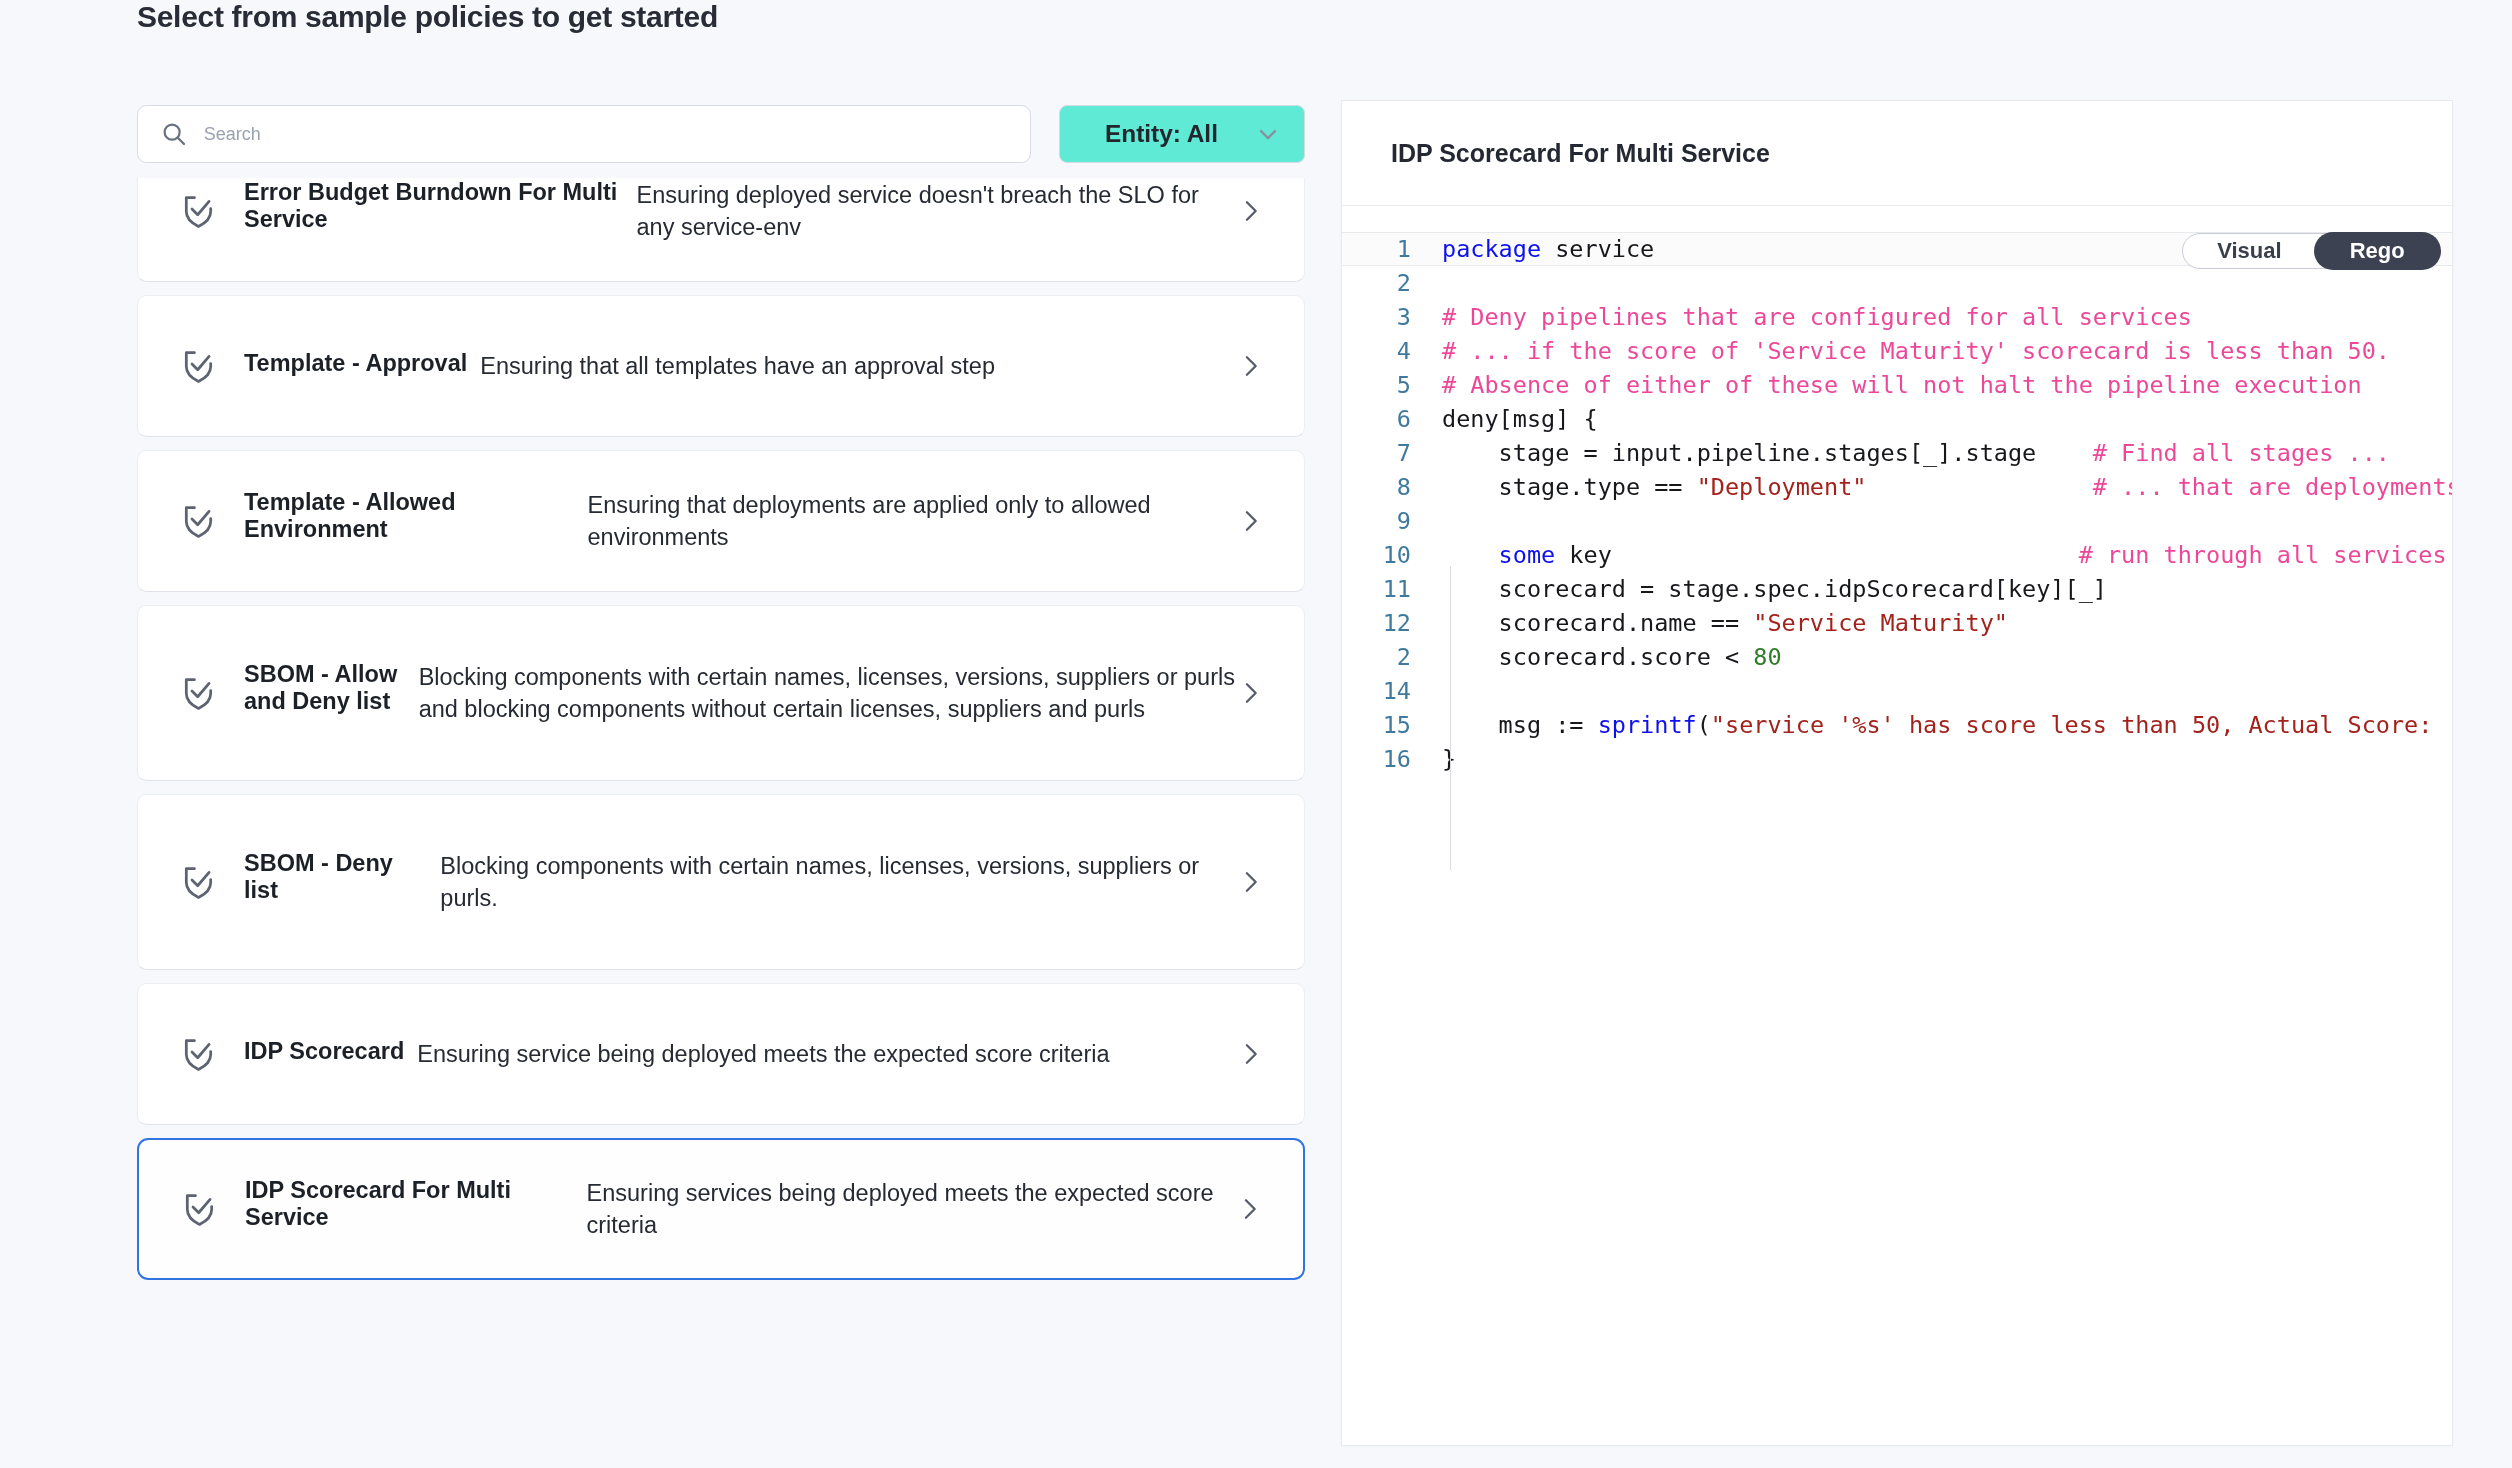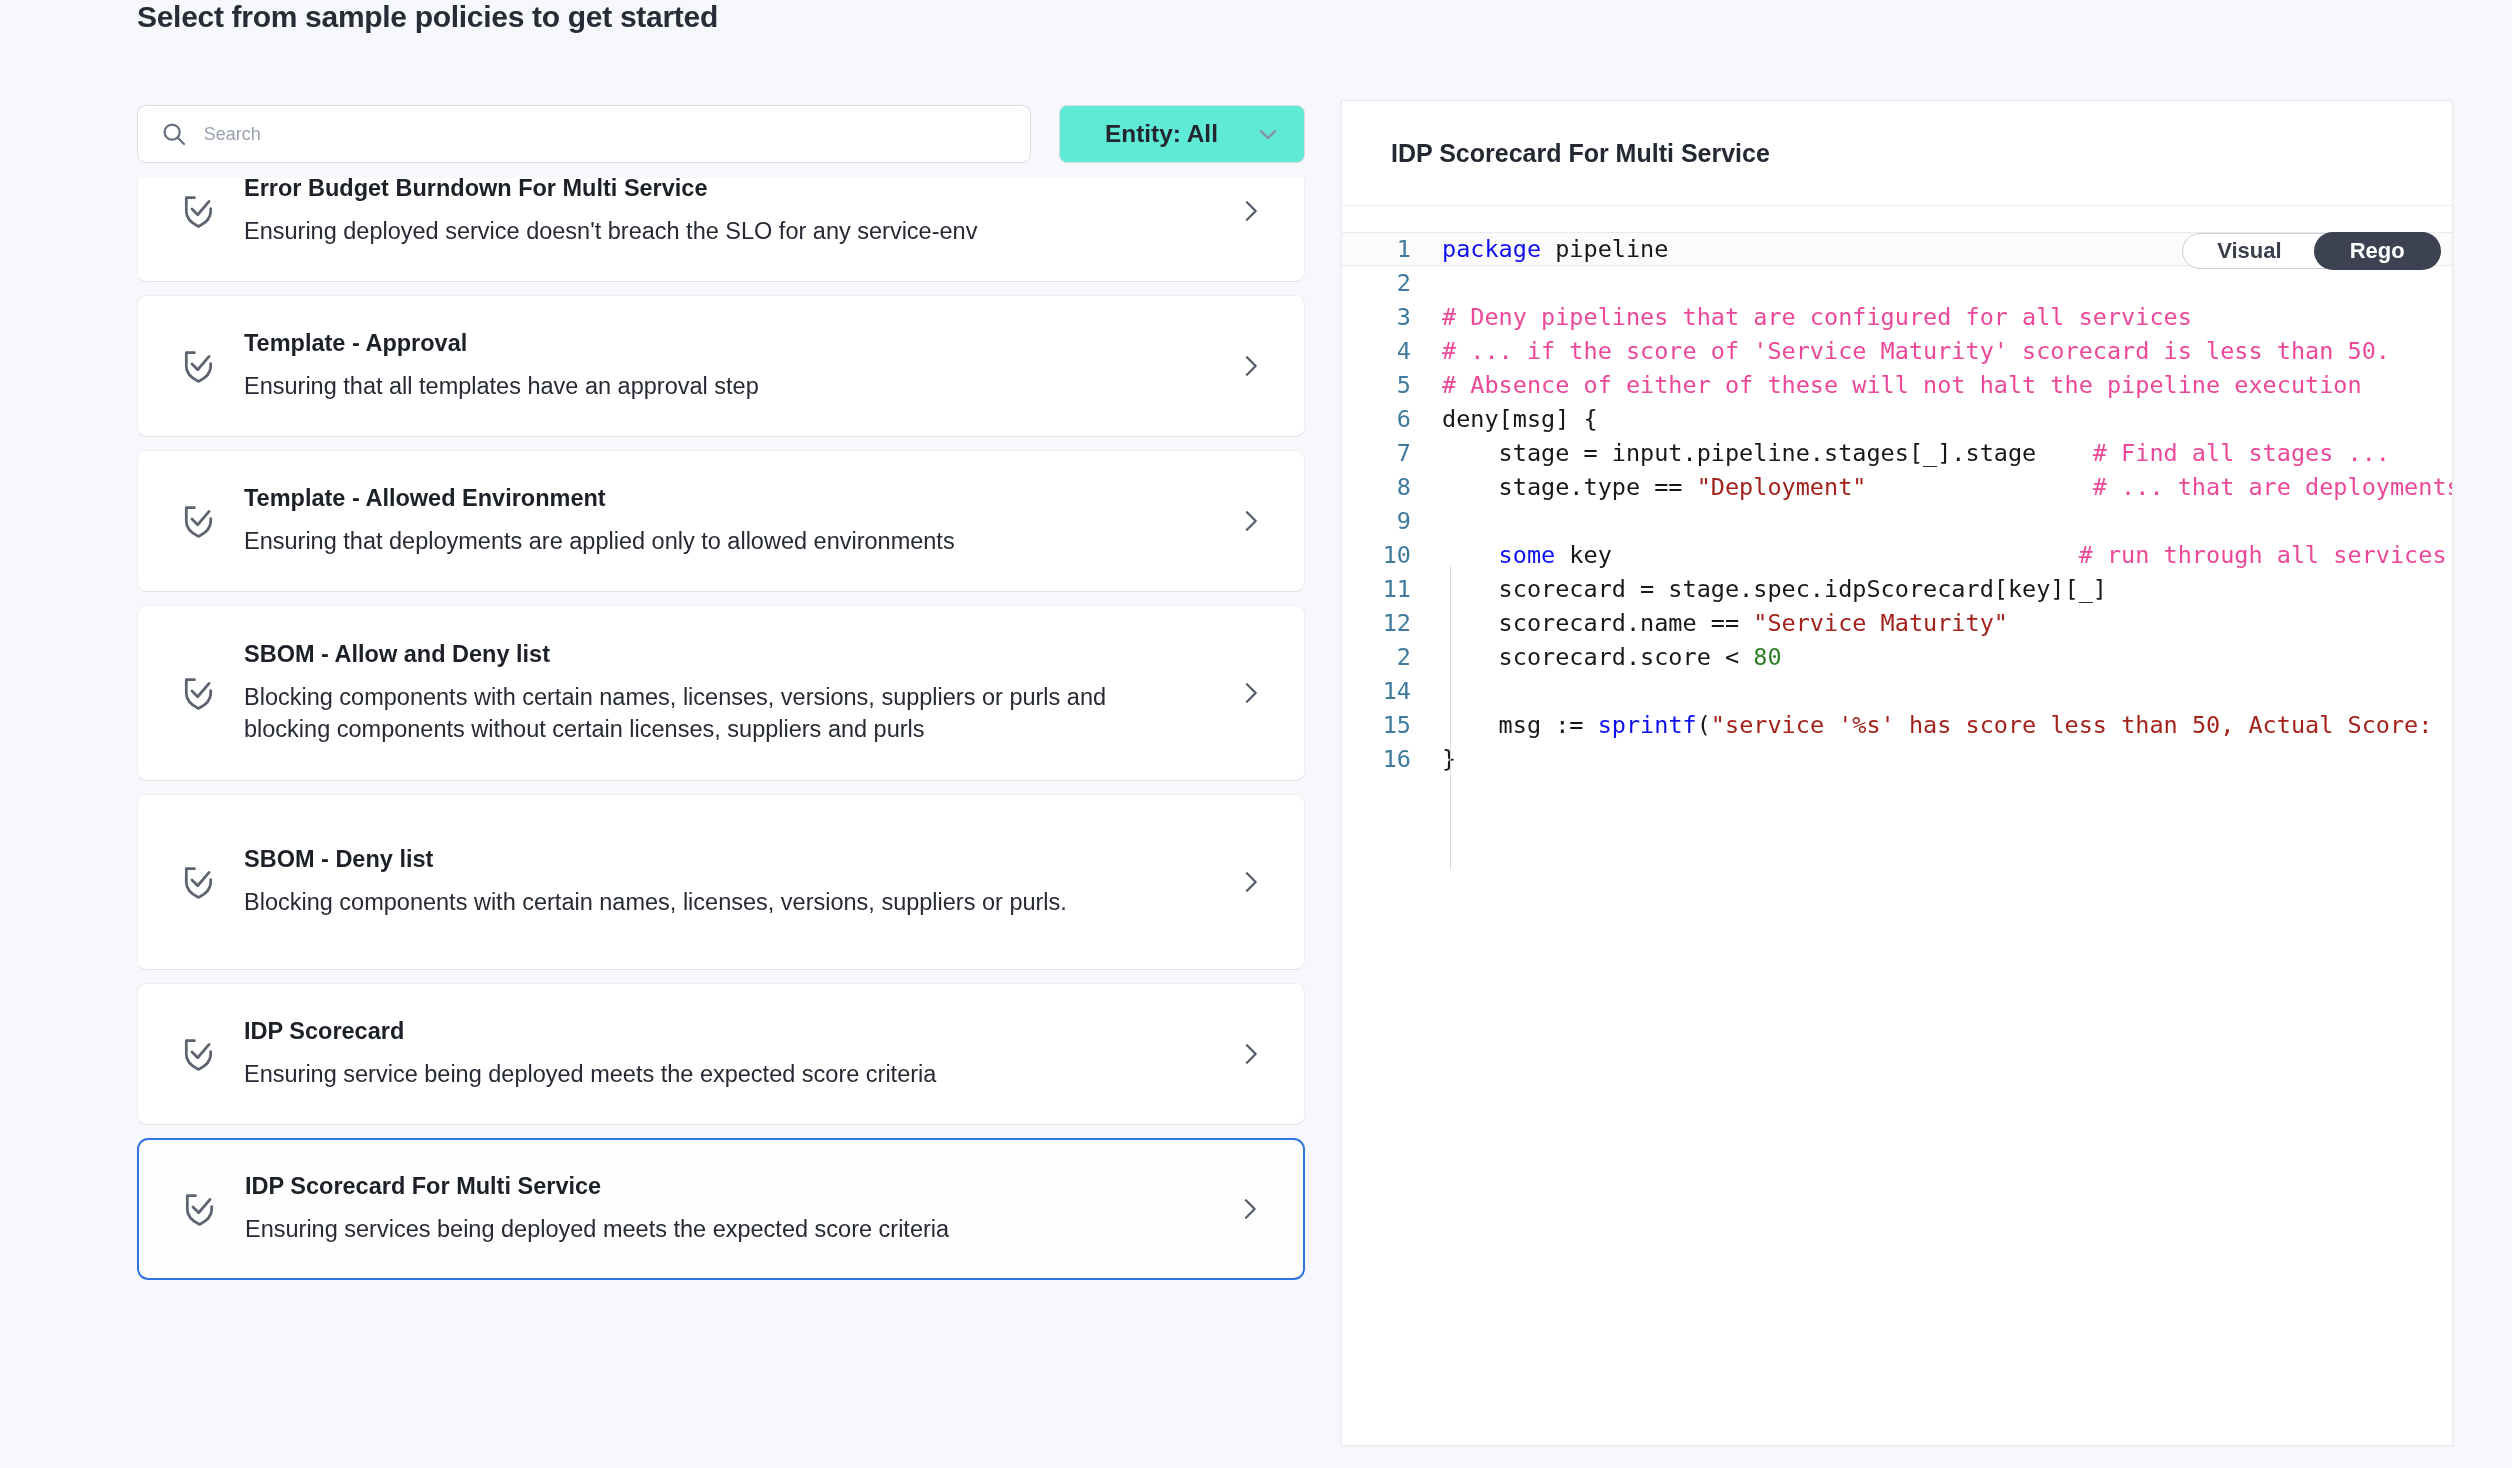--- a/index.html
+++ b/index.html
@@ -41,21 +41,21 @@
   .card{
     position:relative; width:100%; height:142px; background:#fff;
     border:0.9px solid #eceef2; border-bottom:1.9px solid #e0e3e9; border-radius:9.4px;
     margin-bottom:13px;
     display:flex; align-items:center; cursor:pointer; overflow:hidden;
   }
   .card.tall{ height:176px; }
   .card.clipped{ margin-top:-38px; border-radius:0 0 9.4px 9.4px; }
   .card.selected{ border:2.8px solid #3173e0; border-radius:11.3px; background:#fefeff; }
   .cicon{ flex:none; width:39px; height:43px; margin-left:41px; color:#5d6370; display:flex; align-items:center; }
-  .cbody{ display:flex; flex-direction:column; margin-left:26px; gap:13px; flex:1; min-width:0;}
+  .cbody{ display:flex; flex-direction:row; margin-left:26px; gap:13px; flex:1; min-width:0;}
   .ctitle{ font-size:23.5px; font-weight:700; color:#1c2027; }
   .cdesc{ font-size:23.5px; font-weight:400; color:#262a33; line-height:32px; max-width:882px; }
   .cchev{ flex:none; width:28px; height:28px; margin-right:39px; color:#575d6d; display:flex; align-items:center; }
   
   .panel{
     position:absolute; left:1341px; top:100px; width:1112px; height:1346px;
     background:#fff; border:0.9px solid #e8eaef; box-shadow:0 0.9px 2.8px rgba(20,30,60,0.04);
     overflow:hidden;
   }
   .panel-header{
@@ -243,21 +243,21 @@
     <span class="panel-title">IDP Scorecard For Multi Service</span>
   </div>
   <div class="view-toggle">
     <button class="vt-btn">Visual</button>
     <button class="vt-btn active">Rego</button>
   </div>
   <div class="code-area">
     <div>
         <div class="cl hl">
           <span class="ln">1</span>
-          <span class="lc"><span class="kw">package</span><span class="pl"> pipeline</span></span>
+          <span class="lc"><span class="kw">package</span><span class="pl"> service</span></span>
         </div>
         <div class="cl">
           <span class="ln">2</span>
           <span class="lc"></span>
         </div>
         <div class="cl">
           <span class="ln">3</span>
           <span class="lc"><span class="cm"># Deny pipelines that are configured for all services</span></span>
         </div>
         <div class="cl">

